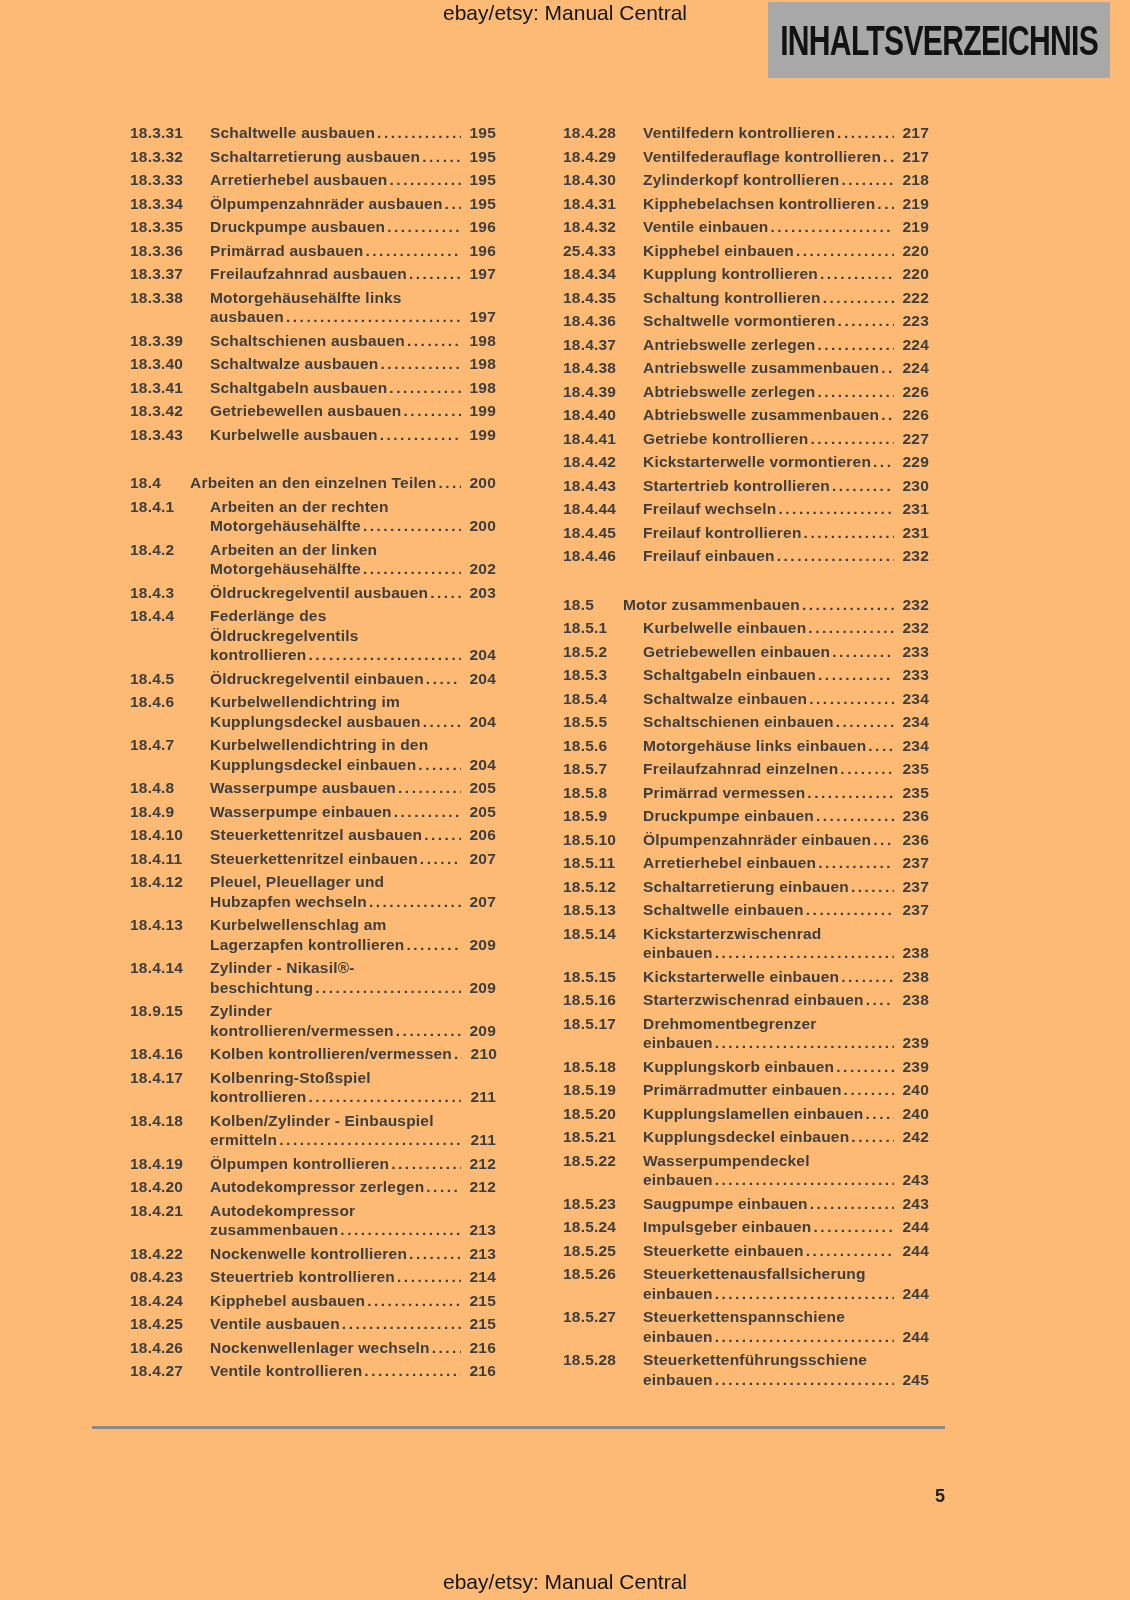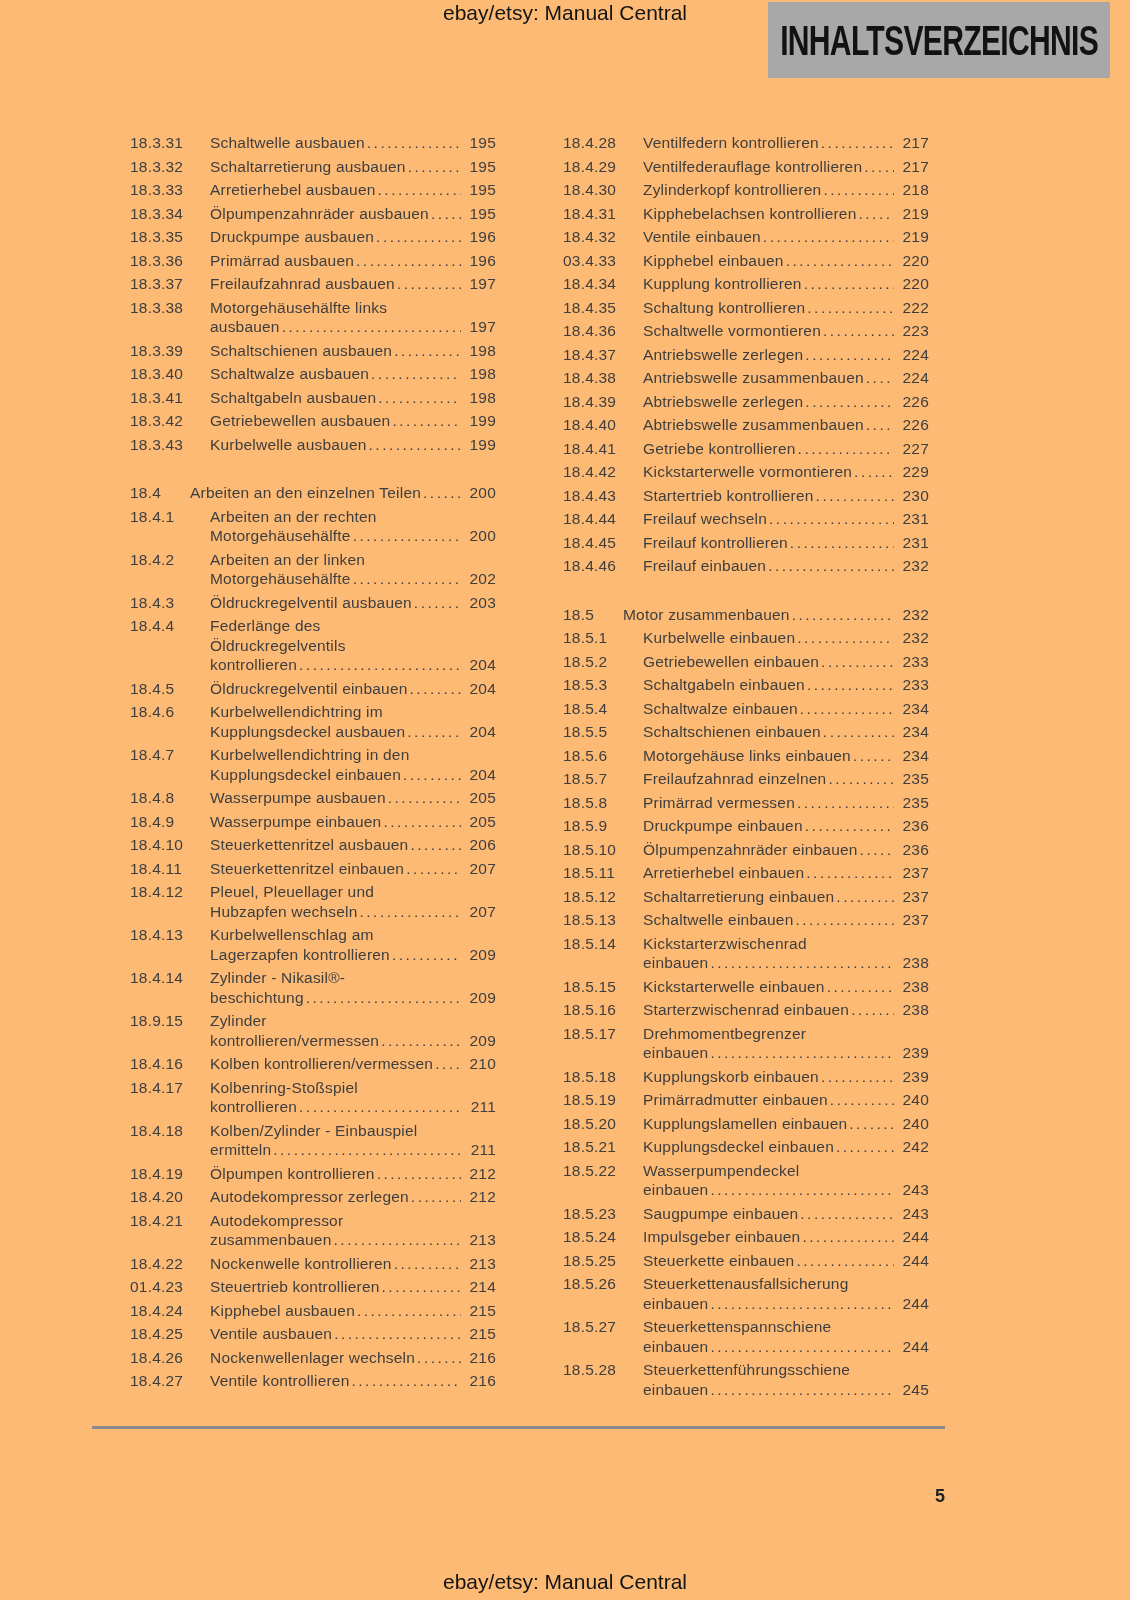--- a/index.html
+++ b/index.html
@@ -28,21 +28,21 @@
     overflow:hidden;
   }
   .toc-heading-text {
     font-size:43px; font-weight:700; color:#121212;
     transform:scaleX(0.70);
     letter-spacing:-1px;
     white-space:nowrap;
   }
 
   
-  .col { position:absolute; top:133px; width:366px; }
+  .col { position:absolute; top:123px; width:366px;font-weight:bold; }
   .col-left  { left:130px; }
   .col-right { left:563px; }
 
   .entry { margin-bottom:4px; }
   .line {
     display:flex; align-items:baseline;
     line-height:19.5px; font-size:15.5px; letter-spacing:0.2px;
     white-space:nowrap;
   }
   .num { width:80px; flex-shrink:0; }
@@ -422,21 +422,21 @@
       <div class="entry">
         <div class="line">
           <span class="num">18.4.22</span>
           <span class="label">Nockenwelle kontrollieren</span>
           <span class="leader"></span>
           <span class="page-num">213</span>
         </div>
       </div>
       <div class="entry">
         <div class="line">
-          <span class="num">01.4.23</span>
+          <span class="num">08.4.23</span>
           <span class="label">Steuertrieb kontrollieren</span>
           <span class="leader"></span>
           <span class="page-num">214</span>
         </div>
       </div>
       <div class="entry">
         <div class="line">
           <span class="num">18.4.24</span>
           <span class="label">Kipphebel ausbauen</span>
           <span class="leader"></span>
@@ -504,21 +504,21 @@
       <div class="entry">
         <div class="line">
           <span class="num">18.4.32</span>
           <span class="label">Ventile einbauen</span>
           <span class="leader"></span>
           <span class="page-num">219</span>
         </div>
       </div>
       <div class="entry">
         <div class="line">
-          <span class="num">03.4.33</span>
+          <span class="num">25.4.33</span>
           <span class="label">Kipphebel einbauen</span>
           <span class="leader"></span>
           <span class="page-num">220</span>
         </div>
       </div>
       <div class="entry">
         <div class="line">
           <span class="num">18.4.34</span>
           <span class="label">Kupplung kontrollieren</span>
           <span class="leader"></span>

